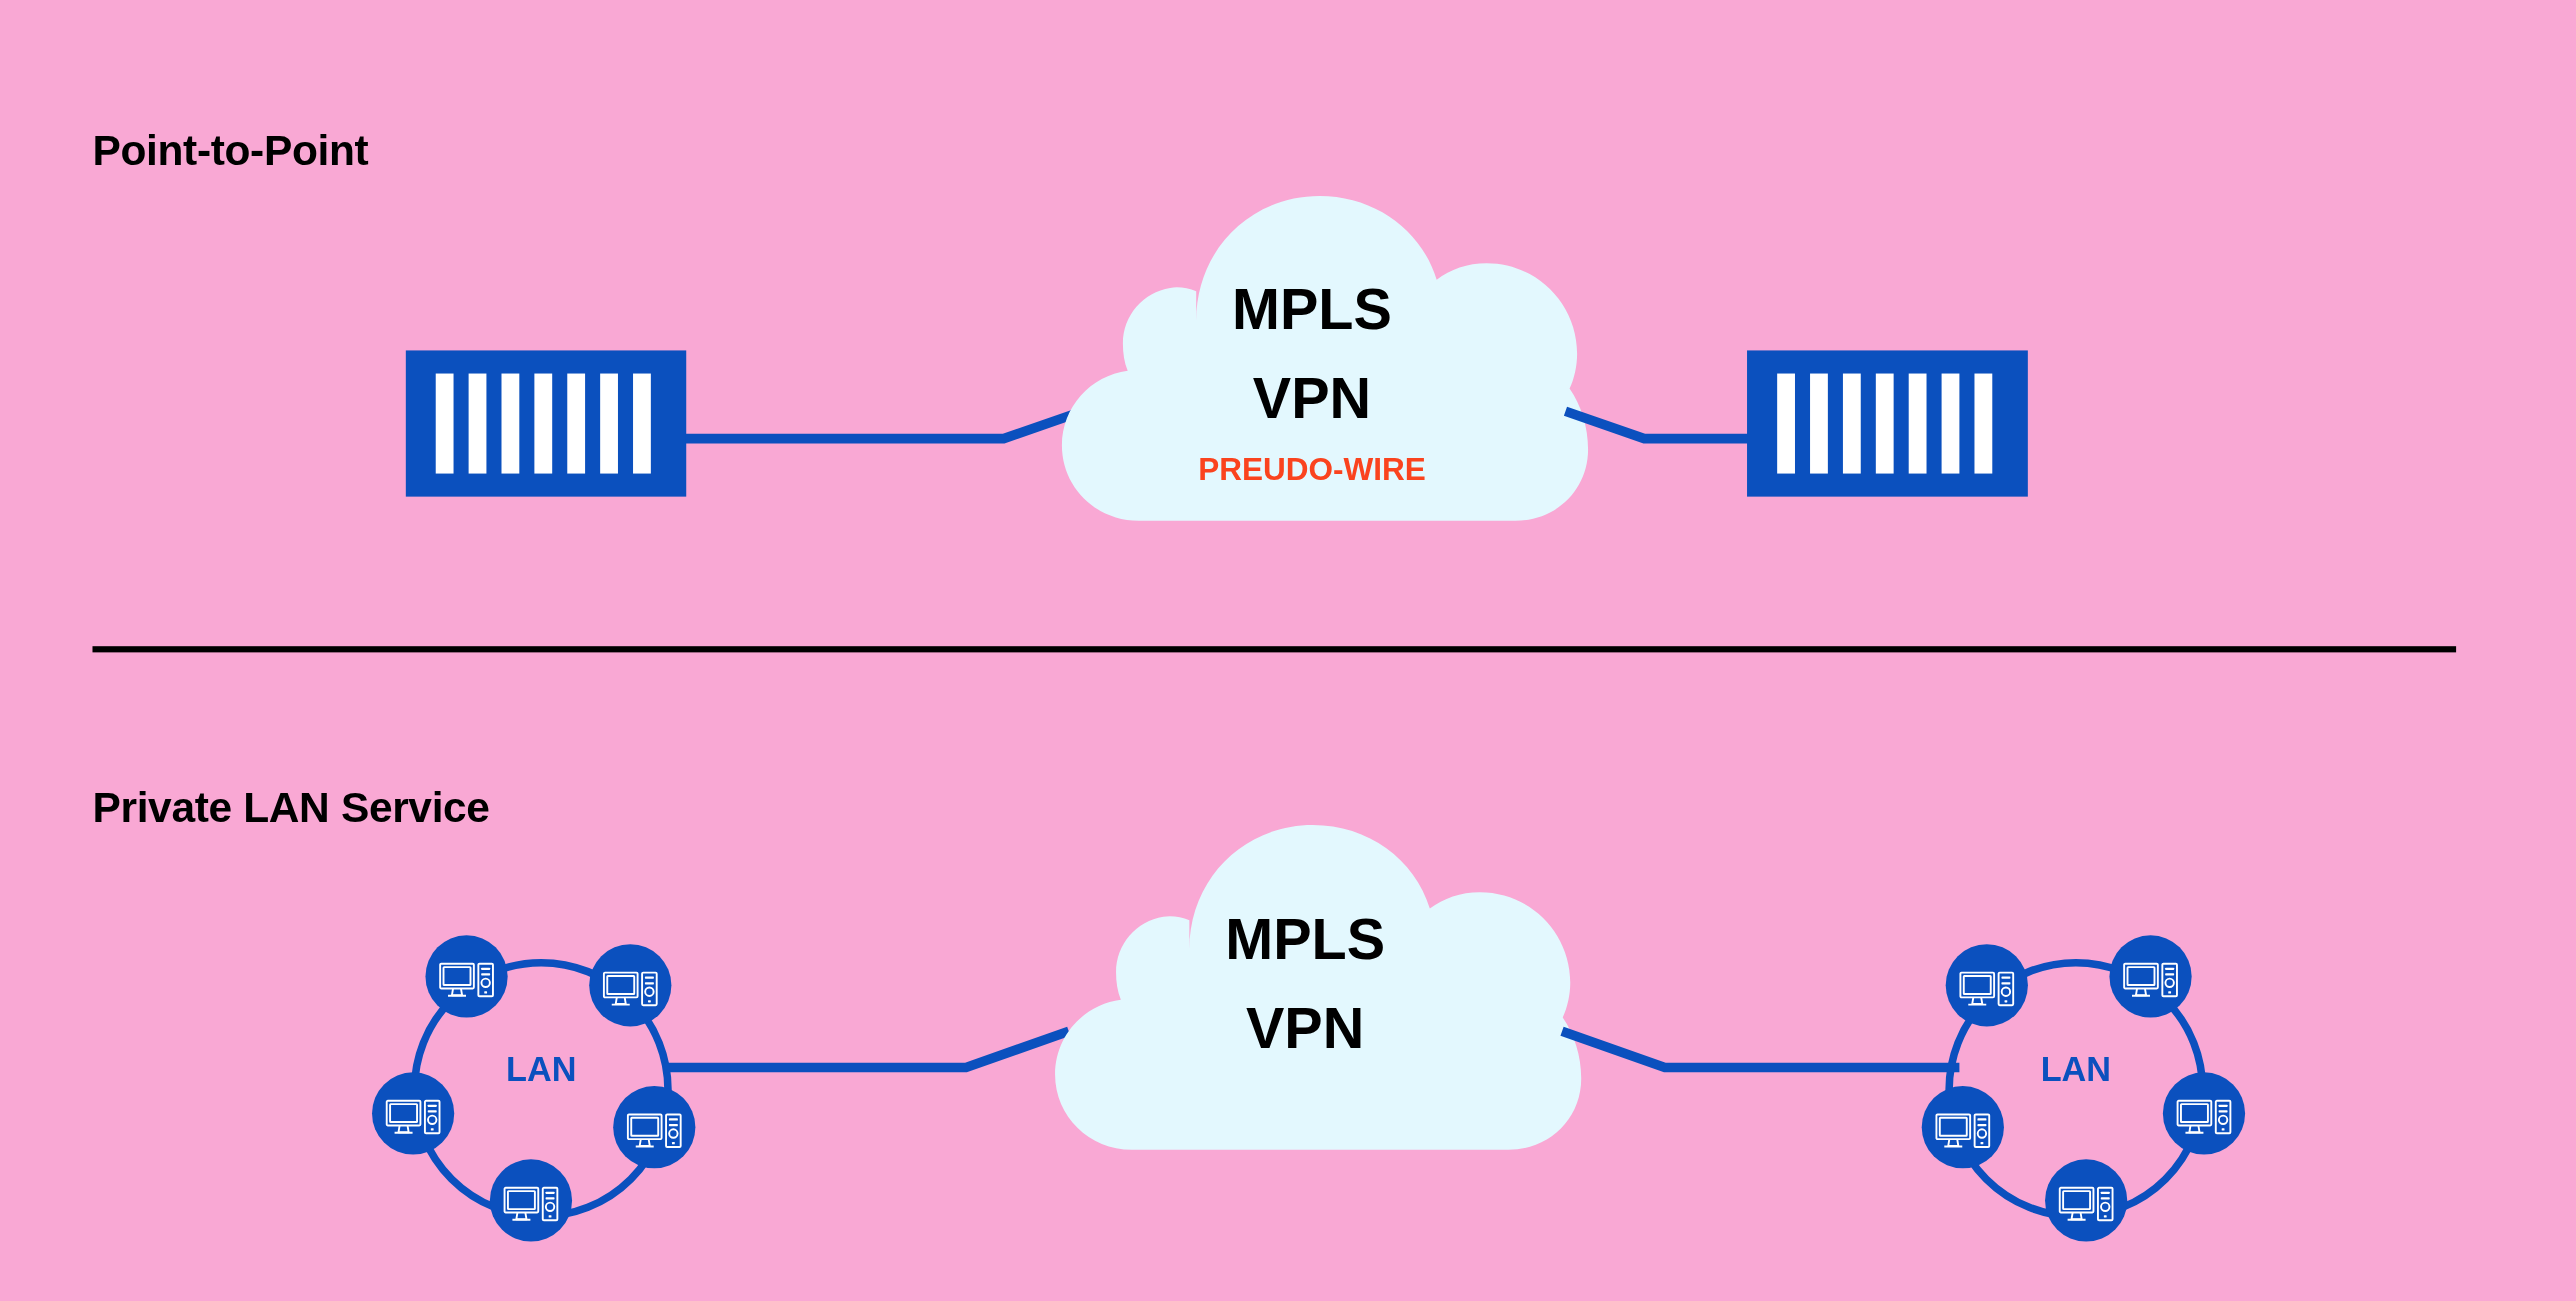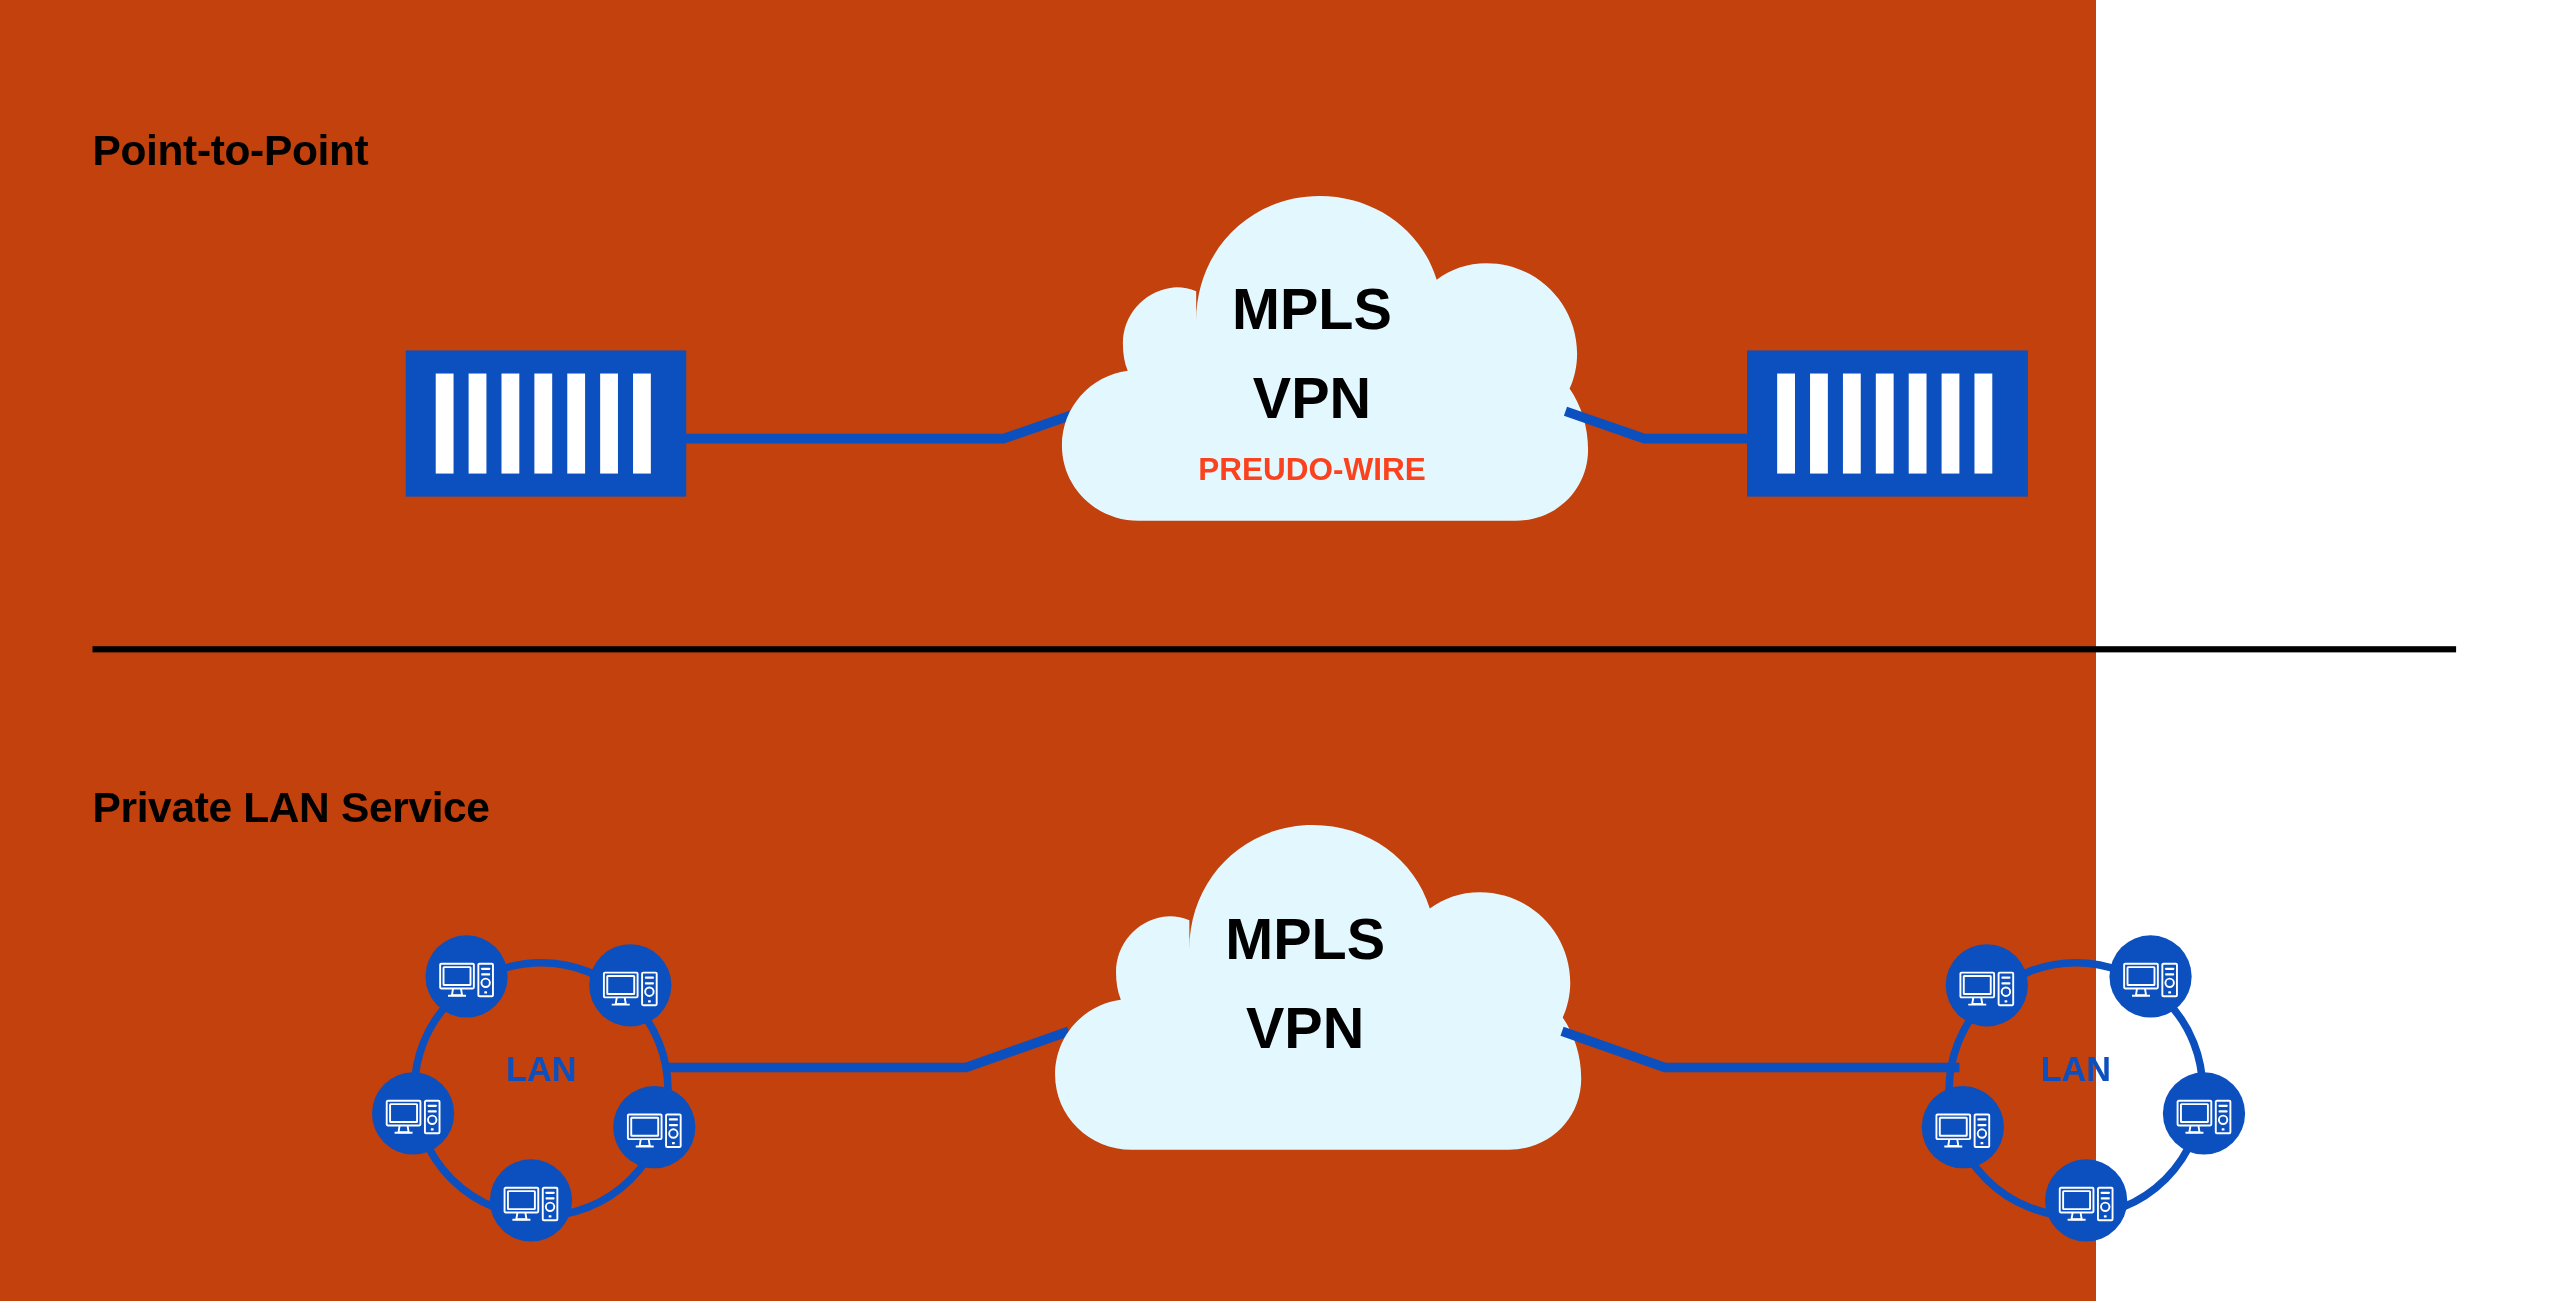--- a/index.html
+++ b/index.html
@@ -9,23 +9,23 @@
     background: #ffffff;
   }
   body {
     width: 2576px;
     height: 1302px;
     font-family: "Liberation Sans", sans-serif;
     overflow: hidden;
   }
   #diagram-root {
     position: relative;
-    width: 2096px;
+    width: 2576px;
     height: 1302px;
-    background: #c2410c;
+    background: #f9a8d4;
   }
   svg.canvas {
     display: block;
     width: 2576px;
     height: 1302px;
   }
   .section-title {
     font-family: "Liberation Sans", sans-serif;
     font-weight: bold;
     font-size: 62px;

